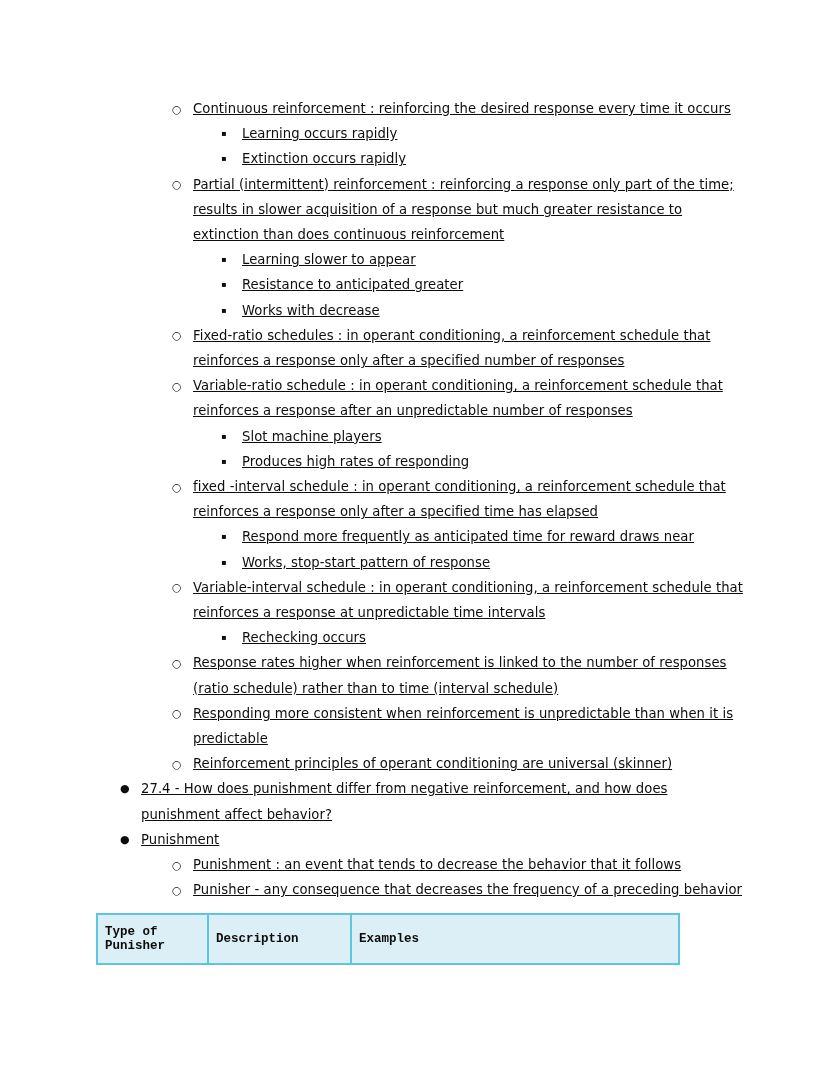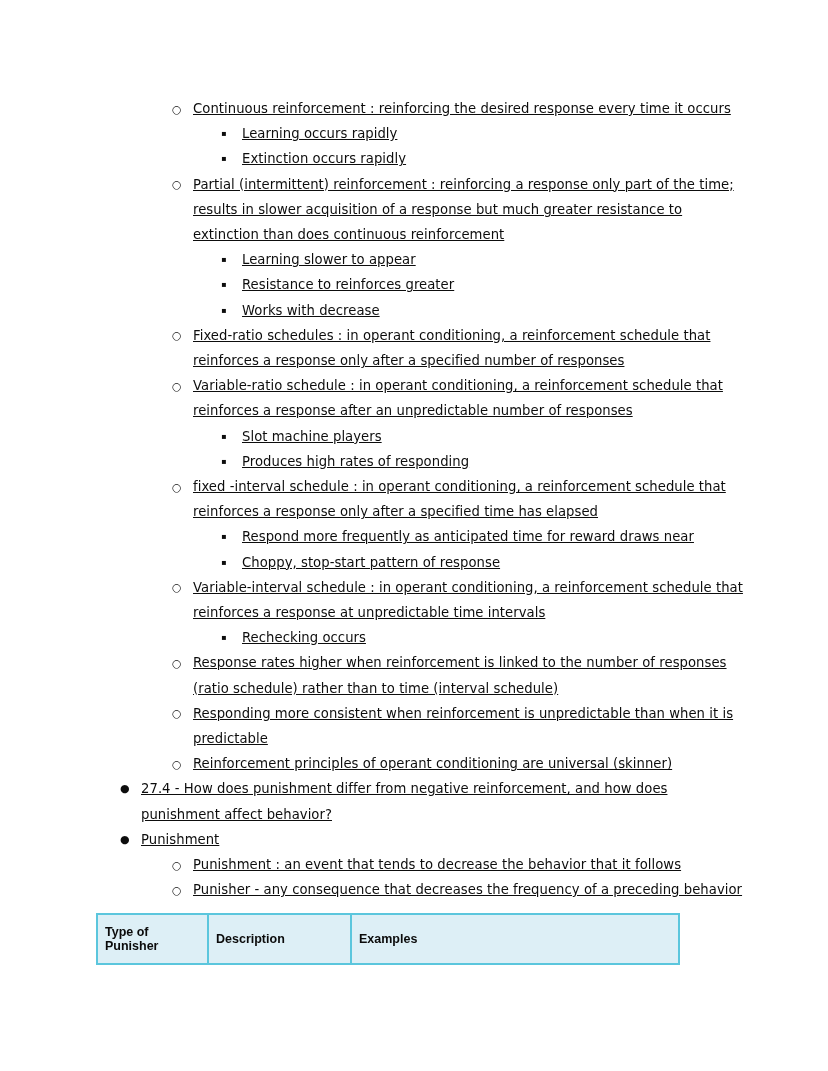--- a/index.html
+++ b/index.html
@@ -101,21 +101,21 @@
     width: 574px;
     background: #dff0f6;
   }
   table.punisher-table td,
   table.punisher-table th {
     border: 2px solid #5bc6dd;
     background: #ddeff6;
     height: 50px;
     vertical-align: middle;
     padding: 0 7px;
-    font-family: Liberation Sans, sans-serif;
+    font-family: Liberation Mono, monospace;
     font-size: 12.5px;
     font-weight: bold;
     color: #0b0b0b;
     text-align: left;
     box-sizing: border-box;
   }
   .col-1 { width: 111px; }
   .col-2 { width: 143px; margin-left: 24px; }
   .col-3 { width: 328px; }
 </style>
@@ -139,21 +139,21 @@
       <div class="li lvl2">
         <span class="bullet">○</span>
         <span class="txt">Partial (intermittent) reinforcement : reinforcing a response only part of the time; results in slower acquisition of a response but much greater resistance to extinction than does continuous reinforcement</span>
       </div>
       <div class="li lvl3">
         <span class="bullet">▪</span>
         <span class="txt">Learning slower to appear</span>
       </div>
       <div class="li lvl3">
         <span class="bullet">▪</span>
-        <span class="txt">Resistance to reinforces greater</span>
+        <span class="txt">Resistance to anticipated greater</span>
       </div>
       <div class="li lvl3">
         <span class="bullet">▪</span>
         <span class="txt">Works with decrease</span>
       </div>
       <div class="li lvl2">
         <span class="bullet">○</span>
         <span class="txt">Fixed-ratio schedules : in operant conditioning, a reinforcement schedule that reinforces a response only after a specified number of responses</span>
       </div>
       <div class="li lvl2">
@@ -171,21 +171,21 @@
       <div class="li lvl2">
         <span class="bullet">○</span>
         <span class="txt">fixed -interval schedule : in operant conditioning, a reinforcement schedule that reinforces a response only after a specified time has elapsed</span>
       </div>
       <div class="li lvl3">
         <span class="bullet">▪</span>
         <span class="txt">Respond more frequently as anticipated time for reward draws near</span>
       </div>
       <div class="li lvl3">
         <span class="bullet">▪</span>
-        <span class="txt">Choppy, stop-start pattern of response</span>
+        <span class="txt">Works, stop-start pattern of response</span>
       </div>
       <div class="li lvl2">
         <span class="bullet">○</span>
         <span class="txt">Variable-interval schedule : in operant conditioning, a reinforcement schedule that reinforces a response at unpredictable time intervals</span>
       </div>
       <div class="li lvl3">
         <span class="bullet">▪</span>
         <span class="txt">Rechecking occurs</span>
       </div>
       <div class="li lvl2">

